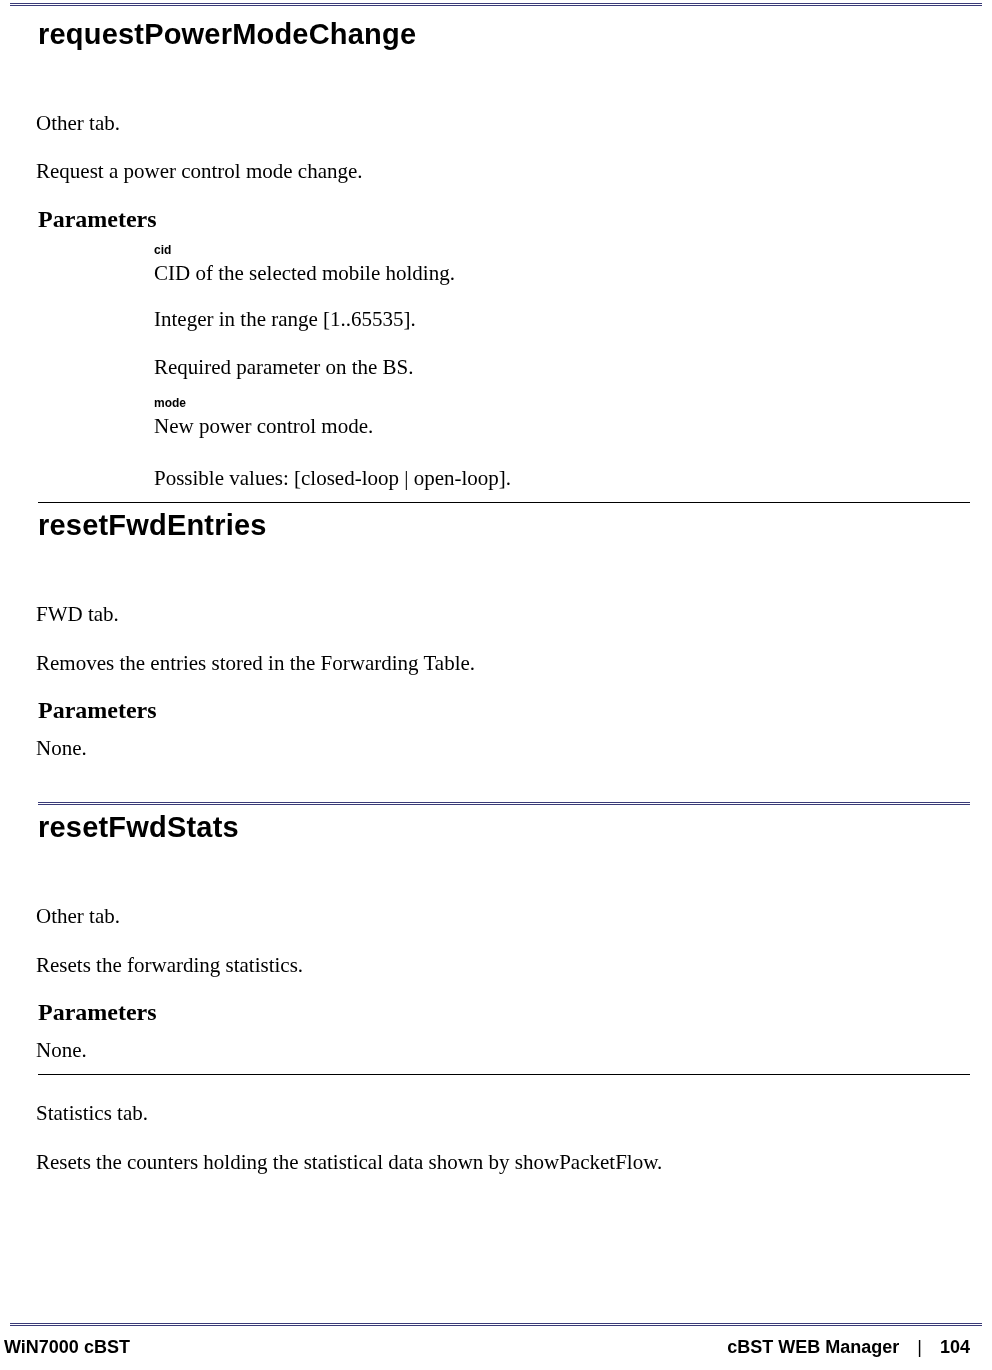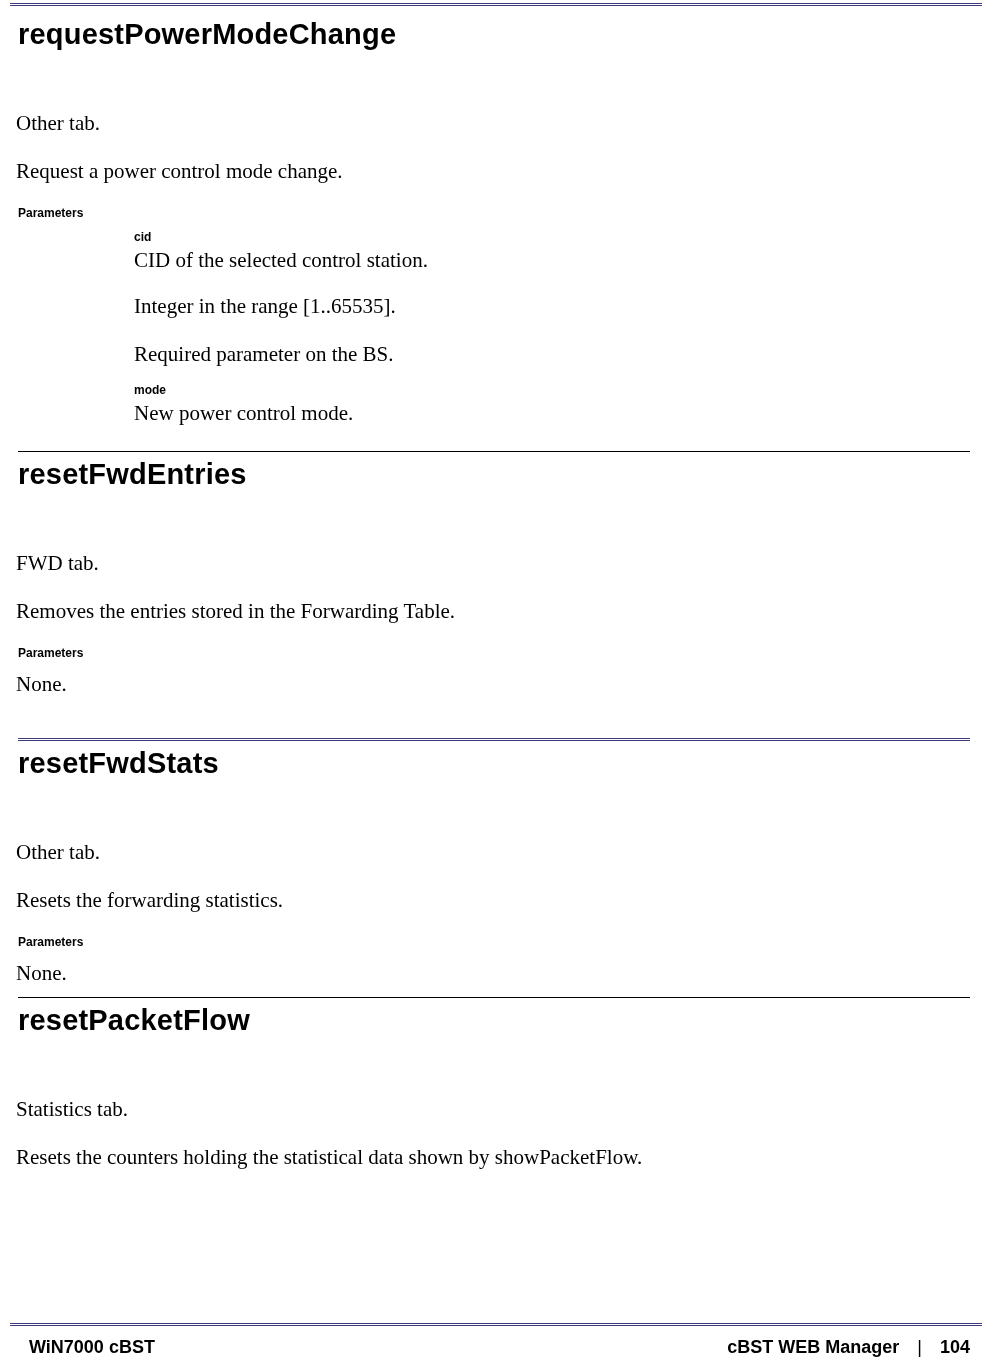--- a/index.html
+++ b/index.html
@@ -15,21 +15,21 @@
   .top-rule {
     position: absolute;
     top: 3px;
     left: 10px;
     right: 10px;
     height: 3px;
     border-top: 1px solid #3a3b78;
     border-bottom: 1px solid #3a3b78;
   }
   .page {
-    padding: 18px 20px 0 16px;
+    padding: 18px 20px 0 36px;
   }
   .section-title {
     font-family: "Trebuchet MS", "Segoe UI", Arial, sans-serif;
     font-weight: 700;
     font-size: 29px;
     letter-spacing: 0.2px;
     margin: 0 0 40px 2px;
   }
   .section-rule {
     height: 0;
@@ -43,44 +43,44 @@
     margin: 4px 2px 0 2px;
   }
   .indent { margin-left: 118px; }
   .para {
     font-size: 21px;
     line-height: 1.35;
     margin: 0 0 20px 0;
     font-family: "Book Antiqua", Palatino, Georgia, serif;
   }
   .subhead {
-    font-family: Liberation Sans, sans-serif;
+    font-family: Liberation Serif, serif;
     font-weight: 700;
-    font-size: 12px;
+    font-size: 24px;
     margin: 0 0 10px 2px;
   }
   .param-name {
     font-family: "Trebuchet MS", "Segoe UI", Arial, sans-serif;
     font-weight: 700;
     font-size: 12px;
     margin: 0 0 2px 0;
   }
   .gap-sm { height: 6px; }
   .gap-md { height: 18px; }
   .footer-rule {
     position: absolute;
     left: 10px; right: 10px;
     bottom: 44px;
     height: 3px;
     border-top: 1px solid #3a3b78;
     border-bottom: 1px solid #3a3b78;
   }
   .footer {
     position: absolute;
-    left: 29px; right: 22px;
+    left: 4px; right: 22px;
     bottom: 12px;
     display: flex;
     align-items: baseline;
     font-family: "Trebuchet MS", "Segoe UI", Arial, sans-serif;
     font-weight: 700;
     font-size: 18px;
   }
   .footer .left { flex: 0 0 auto; }
   .footer .spacer { flex: 1 1 auto; }
   .footer .mid { flex: 0 0 auto; }
@@ -95,26 +95,27 @@
 <div class="page">
 
   <h2 class="section-title">requestPowerModeChange</h2>
   <div class="gap-md"></div>
   <p class="para indent">Other tab.</p>
   <p class="para indent">Request a power control mode change.</p>
 
   <div class="subhead">Parameters</div>
   <div class="indent">
     <div class="param-name">cid</div>
-    <p class="para" style="margin-bottom:18px;">CID of the selected control station.</p>
+    <p class="para" style="margin-bottom:18px;">CID of the selected mobile holding.</p>
     <p class="para">Integer in the range [1..65535].</p>
     <p class="para" style="margin-bottom:14px;">Required parameter on the BS.</p>
 
     <div class="param-name">mode</div>
     <p class="para" style="margin-bottom:24px;">New power control mode.</p>
+    <p class="para" style="margin-bottom:10px;">Possible values: [closed-loop | open-loop].</p>
   </div>
 
   <div class="section-rule"></div>
   <div class="gap-sm"></div>
   <h2 class="section-title" style="margin-bottom:40px;">resetFwdEntries</h2>
   <div class="gap-md"></div>
   <p class="para indent">FWD tab.</p>
   <p class="para indent">Removes the entries stored in the Forwarding Table.</p>
   <div class="subhead">Parameters</div>
   <p class="para indent" style="margin-bottom:40px;">None.</p>
@@ -123,21 +124,20 @@
   <div class="gap-sm"></div>
   <h2 class="section-title" style="margin-bottom:40px;">resetFwdStats</h2>
   <div class="gap-md"></div>
   <p class="para indent">Other tab.</p>
   <p class="para indent">Resets the forwarding statistics.</p>
   <div class="subhead">Parameters</div>
   <p class="para indent" style="margin-bottom:10px;">None.</p>
 
   <div class="section-rule"></div>
   <div class="gap-sm"></div>
-  <h2 class="section-title" style="margin-bottom:40px;">resetPacketFlow</h2>
   <div class="gap-md"></div>
   <p class="para indent">Statistics tab.</p>
   <p class="para indent">Resets the counters holding the statistical data shown by showPacketFlow.</p>
 
 </div>
 
 <div class="footer-rule"></div>
 <div class="footer">
   <span class="left">WiN7000 cBST</span>
   <span class="spacer"></span>

